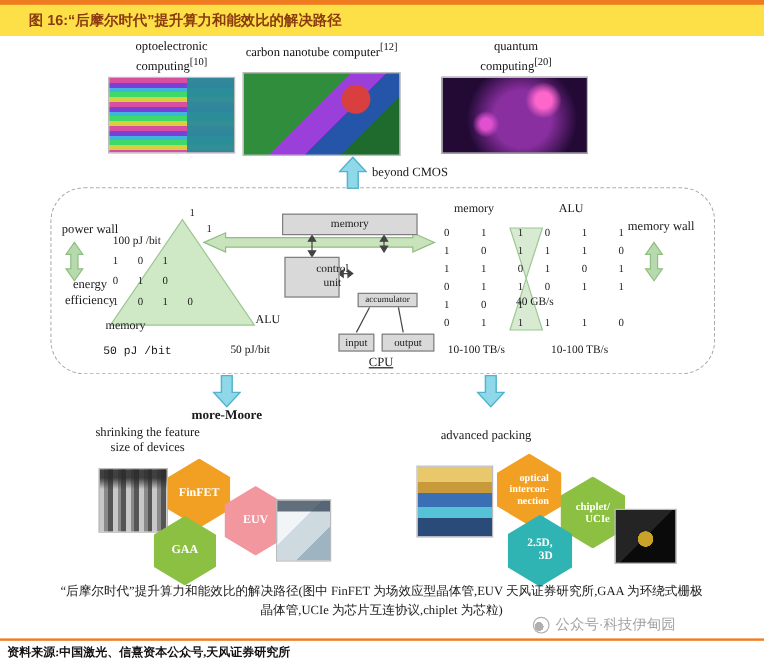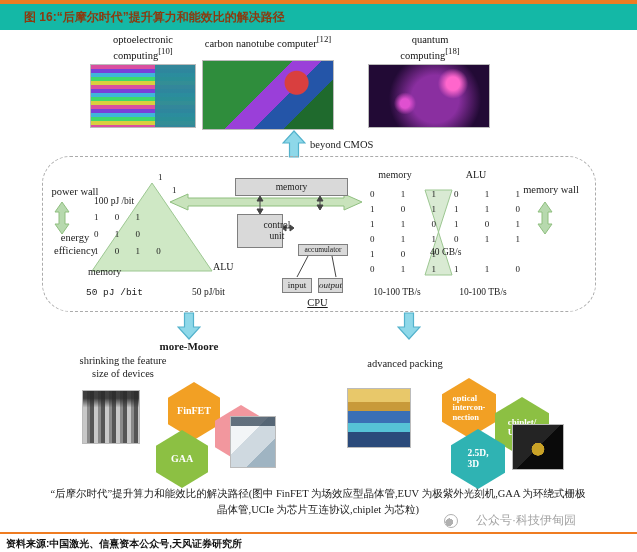--- a/index.html
+++ b/index.html
@@ -3,21 +3,21 @@
 <meta charset="utf-8">
 <style>
   html,body{margin:0;padding:0;background:#ffffff;}
   .page{position:relative;width:637px;height:552px;background:#ffffff;overflow:hidden;
         font-family:"Liberation Serif","DejaVu Serif",serif;color:#1a1a1a;}
   .abs{position:absolute;}
   .sans{font-family:"Liberation Sans","DejaVu Sans",sans-serif;}
   .ctr{text-align:center;}
   .pre{white-space:pre-line;}
   
-  .header{position:absolute;left:0;top:0;width:637px;height:30px;background:#14b8a6;
+  .header{position:absolute;left:0;top:0;width:637px;height:30px;background:#fde047;
           border-top:4px solid #ef7c21;box-sizing:border-box;}
   .header-title{position:absolute;left:24px;top:5px;font-size:12px;font-weight:bold;color:#8b3a0f;}
   
   .top-label{font-size:10.5px;line-height:1.15;text-align:center;color:#111;}
   .thumb{border:1px solid #bbb;box-sizing:border-box;}
   .thumb-opto{background:
       linear-gradient(90deg, rgba(0,0,0,0) 0 62%, rgba(42,138,154,.95) 62% 100%),
       repeating-linear-gradient(180deg,#d94fa0 0 4px,#7a3fd9 4px 8px,#3fb5d9 8px 12px,#3fd96a 12px 16px,#d9cf3f 16px 20px);}
   .thumb-nano{background:
       radial-gradient(circle at 72% 32%, #d93f3f 0 11%, rgba(0,0,0,0) 12%),
@@ -43,52 +43,52 @@
   
   .box{position:absolute;background:#d9d9d9;border:1px solid #7f7f7f;box-sizing:border-box;
        display:flex;align-items:center;justify-content:center;text-align:center;
        font-size:9.5px;line-height:1.12;}
   .digits{font-size:9px;white-space:nowrap;letter-spacing:7px;}
   .digits-wide{font-size:9px;white-space:nowrap;letter-spacing:12px;}
   .small-val{font-size:9.5px;white-space:nowrap;}
   .side-label{font-size:10.5px;line-height:1.2;}
   
   .hex{position:absolute;clip-path:polygon(50% 0,100% 27%,100% 73%,50% 100%,0 73%,0 27%);
-       display:flex;align-items:center;justify-content:center;text-align:left;
-       color:#fff;font-weight:bold;line-height:1.12;margin-left:28px;}
+       display:flex;align-items:center;justify-content:center;text-align:right;
+       color:#fff;font-weight:bold;line-height:1.12;}
   .hex-orange{background:#f2a024;}
   .hex-pink{background:#f2979e;}
   .hex-green{background:#8cc043;}
   .hex-teal{background:#2fb3b3;}
   .branch-label{font-weight:bold;font-size:11px;text-align:center;}
   
   .caption{font-size:10.5px;line-height:1.5;text-align:center;color:#1a1a1a;}
-  .watermark{display:flex;align-items:center;gap:18px;color:#a3a3a3;font-size:12px;}
+  .watermark{display:flex;align-items:center;gap:5px;color:#a3a3a3;font-size:12px;}
   .wm-icon{width:14px;height:14px;border:1.6px solid #b0b0b0;border-radius:50%;box-sizing:border-box;
            background:radial-gradient(circle at 35% 60%, #b0b0b0 0 35%, rgba(0,0,0,0) 36%);}
   .src-line{position:absolute;left:0;top:532px;width:637px;height:2px;background:#ef7c21;}
-  .src-text{position:absolute;left:6px;top:537px;font-size:10px;font-weight:bold;color:#111;}
+  .src-text{position:absolute;left:6px;top:537px;font-size:10px;font-weight:bold;color:#111;font-family:Liberation Serif, serif;}
 </style>
 </head>
 <body>
 
 <div class="page">
 
   <div class="header sans">
     <span class="header-title sans">图 16:“后摩尔时代”提升算力和能效比的解决路径</span>
   </div>
 
   <div class="abs top-label" style="left:90px;top:34px;width:106px;">
     <span>optoelectronic computing</span><sup>[10]</sup>
   </div>
   <div class="abs top-label" style="left:202px;top:34px;width:132px;">
     <span>carbon nanotube computer</span><sup>[12]</sup>
   </div>
   <div class="abs top-label" style="left:390px;top:34px;width:80px;">
-    <span>quantum computing</span><sup>[18]</sup>
+    <span>quantum computing</span><sup>[20]</sup>
   </div>
 
   <div class="abs thumb thumb-opto" style="left:90px;top:64px;width:106px;height:64px;"></div>
   <div class="abs thumb thumb-nano" style="left:202px;top:60px;width:132px;height:70px;"></div>
   <div class="abs thumb thumb-quantum" style="left:368px;top:64px;width:122px;height:64px;"></div>
 
   <svg class="abs" style="left:282px;top:130px;" width="24" height="28">
     <path d="M12 1 L23 13 H16.5 V27 H7.5 V13 H1 Z" fill="#8ed8e9" stroke="#53b2cc" stroke-width="1.2"></path>
   </svg>
   <div class="abs side-label" style="left:310px;top:139px;">beyond CMOS</div>
@@ -135,21 +135,21 @@
   <div class="abs" style="left:88px;top:266px;font-size:10px;">memory</div>
   <div class="abs" style="left:213px;top:261px;font-size:10px;">ALU</div>
   <div class="abs small-val" style="left:86px;top:287px;font-family:Liberation Mono, monospace;">50 pJ /bit</div>
   <div class="abs small-val" style="left:192px;top:287px;">50 pJ/bit</div>
 
   <div class="box" style="left:235px;top:178px;width:113px;height:18px;">memory</div>
   <div class="box pre" style="left:237px;top:214px;width:46px;height:34px;padding-left:34px;">control
 unit</div>
   <div class="box" style="left:298px;top:244px;width:50px;height:12px;font-size:7.5px;">accumulator</div>
   <div class="box" style="left:282px;top:278px;width:30px;height:15px;font-size:9px;">input</div>
-  <div class="box" style="left:318px;top:278px;width:25px;height:15px;font-size:9px;font-style:italic;">output</div>
+  <div class="box" style="left:318px;top:278px;width:44px;height:15px;font-size:9px;">output</div>
   <div class="abs ctr" style="left:282px;top:297px;width:71px;font-size:10.5px;text-decoration:underline;">CPU</div>
 
   <div class="abs ctr" style="left:370px;top:169px;width:50px;font-size:10px;">memory</div>
   <div class="abs ctr" style="left:452px;top:169px;width:48px;font-size:10px;">ALU</div>
 
   <div class="abs digits-wide" style="left:370px;top:189px;">0 1 1</div>
   <div class="abs digits-wide" style="left:370px;top:204px;">1 0 1</div>
   <div class="abs digits-wide" style="left:370px;top:219px;">1 1 0</div>
   <div class="abs digits-wide" style="left:370px;top:234px;">0 1 1</div>
   <div class="abs digits-wide" style="left:370px;top:249px;">1 0 1</div>
@@ -187,21 +187,21 @@
   <div class="abs thumb img-package" style="left:347px;top:388px;width:64px;height:60px;"></div>
   <div class="hex hex-orange pre" style="left:414px;top:378px;width:54px;height:60px;font-size:8.5px;">optical
 intercon-
 nection</div>
   <div class="hex hex-green pre" style="left:467px;top:397px;width:54px;height:60px;font-size:9px;">chiplet/
 UCIe</div>
   <div class="hex hex-teal pre" style="left:423px;top:429px;width:54px;height:60px;font-size:9.5px;">2.5D,
 3D</div>
   <div class="abs thumb img-darkchip" style="left:512px;top:424px;width:52px;height:46px;"></div>
 
-  <div class="abs caption" style="left:48px;top:486px;width:540px;">“后摩尔时代”提升算力和能效比的解决路径(图中 FinFET 为场效应型晶体管,EUV 为极紫外光刻机,GAA 为环绕式栅极晶体管,UCIe 为芯片互连协议,chiplet 为芯粒)</div>
+  <div class="abs caption" style="left:48px;top:486px;width:540px;">“后摩尔时代”提升算力和能效比的解决路径(图中 FinFET 为场效应型晶体管,EUV 天风证券研究所,GAA 为环绕式栅极晶体管,UCIe 为芯片互连协议,chiplet 为芯粒)</div>
 
   <div class="abs watermark sans" style="left:444px;top:512px;">
     <span class="wm-icon"></span>
     <span>公众号·科技伊甸园</span>
   </div>
 
   <div class="src-line"></div>
   <div class="src-text sans">资料来源:中国激光、信熹资本公众号,天风证券研究所</div>
 
 </div>

